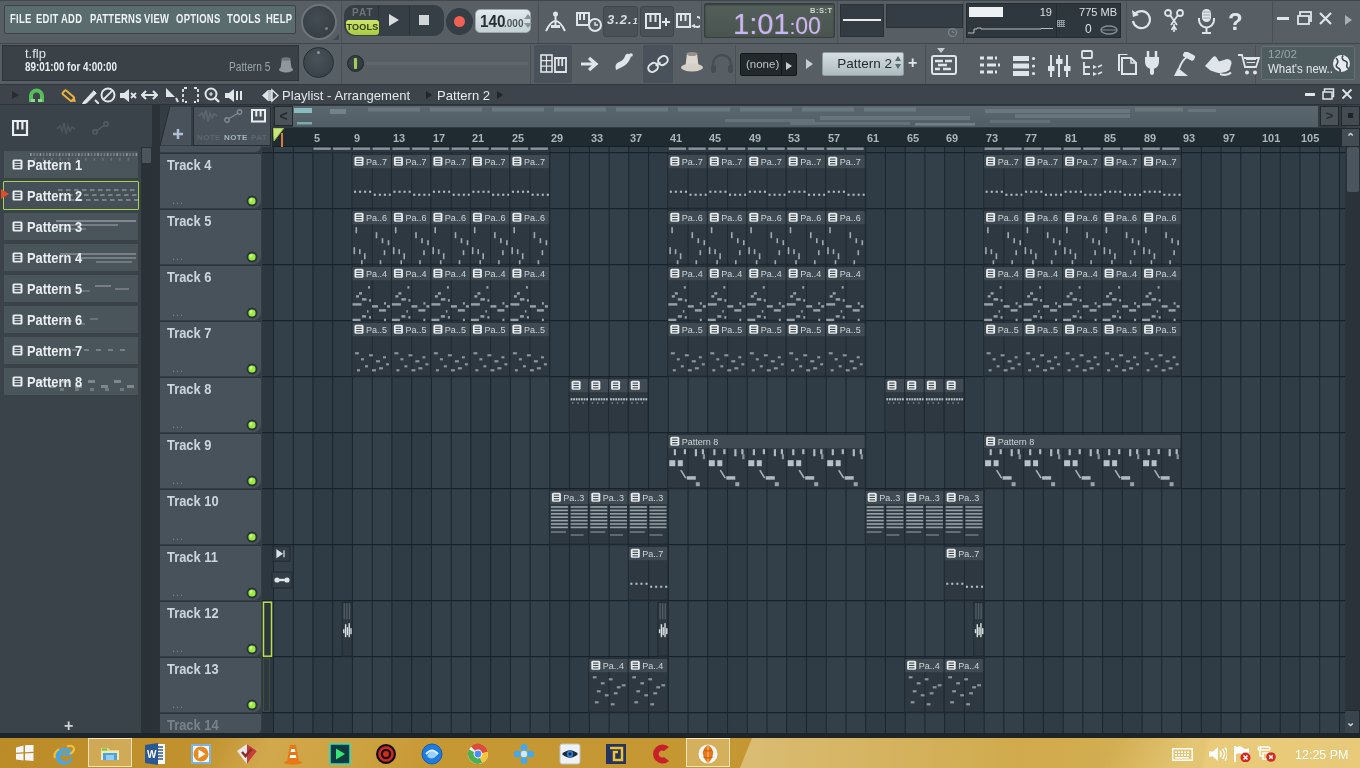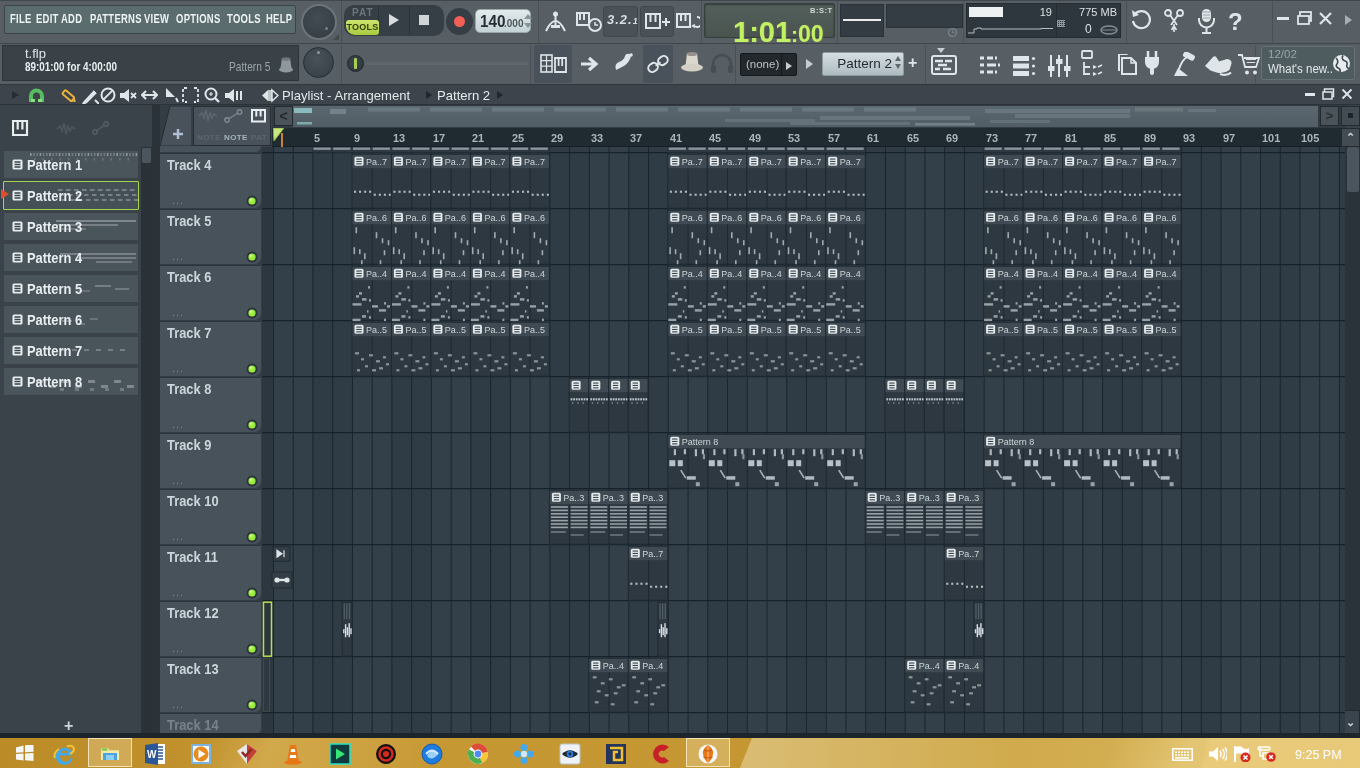--- a/index.html
+++ b/index.html
@@ -57,21 +57,21 @@
 <svg class="a" style="left:645px;top:13px" width="26" height="18" viewBox="0 0 26 18">
     <path d="M1 1 h14 v14 h-14 z M5.5 1 v8 M10.5 1 v8" fill="none" stroke="#dfe5e8" stroke-width="2"></path>
     <path d="M21 5 v8 M17 9 h8" stroke="#dfe5e8" stroke-width="2"></path>
   </svg>
 <svg class="a" style="left:676px;top:13px" width="24" height="18" viewBox="0 0 24 18">
     <path d="M1 1 h13 v13 h-13 z M5 1 v7 M9.5 1 v7" fill="none" stroke="#dfe5e8" stroke-width="2"></path>
     <path d="M21 4 a5 5 0 1 1 -4 8" fill="none" stroke="#dfe5e8" stroke-width="2"></path>
     <path d="M15 13 l4 -2 l0 4 z" fill="#dfe5e8"></path>
   </svg>
 <div class="a" style="left:704px;top:3px;width:131px;height:35px;background:linear-gradient(#535f5b,#49544f);border:1px solid #363f3b;border-radius:2px;box-shadow:inset 0 1px 2px rgba(0,0,0,0.4)"></div>
-<div class="a" style="left:733px;top:16px;width:110px;height:34px;font-size:29px;font-weight:700;color:#bef264;text-shadow:0.5px 0 1.5px rgba(255,170,90,0.4);letter-spacing:0px;white-space:nowrap">1:01<span style="font-size:21px">:</span><span style="font-size:23px">00</span></div>
+<div class="a" style="left:733px;top:8px;width:110px;height:34px;font-size:29px;font-weight:400;color:#c4b5fd;text-shadow:0.5px 0 1.5px rgba(255,170,90,0.4);letter-spacing:0px;white-space:nowrap">1:01<span style="font-size:21px">:</span><span style="font-size:23px">00</span></div>
 <div class="a" style="left:810px;top:6px;width:34px;height:8px;font-size:7.5px;font-weight:bold;color:#cdd5d2;letter-spacing:0.5px">B:S:T</div>
 <div class="a" style="left:840px;top:4px;width:44px;height:33px;background:#333c42;border:1px solid #2a3137"></div>
 <div class="a" style="left:843px;top:19px;width:38px;height:2px;background:#e8ecee"></div>
 <div class="a" style="left:886px;top:4px;width:77px;height:24px;background:#343d43;border:1px solid #2a3137"></div>
 <svg class="a" style="left:947px;top:28px" width="11" height="9" viewBox="0 0 11 9">
     <circle cx="5.5" cy="4.5" r="4" fill="none" stroke="#78838a" stroke-width="1.3"></circle>
     <path d="M5.5 2.5 v2 h1.8" stroke="#78838a" stroke-width="1" fill="none"></path>
   </svg>
 <div class="a" style="left:966px;top:3px;width:155px;height:35px;background:#2e373d;border:1px solid #252c31"></div>
 <div class="a" style="left:969px;top:7px;width:34px;height:10px;background:#eef1f2"></div>
@@ -2642,12 +2642,12 @@
     <path d="M10.5 10.5 l4 4 M14.5 10.5 l-4 4" stroke="#fff" stroke-width="1.6"></path>
   </svg>
 <svg class="a" style="left:1257px;top:745px" width="20" height="17" viewBox="0 0 20 17">
     <rect x="1" y="2" width="12" height="3" rx="1.5" fill="none" stroke="#fff" stroke-width="1.4"></rect>
     <circle cx="3.5" cy="3.5" r="0.9" fill="#fff"></circle>
     <path d="M3 5 v6 h4" stroke="#fff" stroke-width="1.4" fill="none"></path>
     <rect x="6" y="8" width="9" height="6" fill="none" stroke="#fff" stroke-width="1.4"></rect>
     <circle cx="14" cy="12" r="4.8" fill="#d42a20"></circle>
     <path d="M12.2 10.2 l3.6 3.6 M15.8 10.2 l-3.6 3.6" stroke="#fff" stroke-width="1.5"></path>
   </svg>
-<div class="a" style="left:1295px;top:748px;width:60px;height:14px;font-size:12.5px;color:#fff">9:25 PM</div>
+<div class="a" style="left:1295px;top:748px;width:60px;height:14px;font-size:12.5px;color:#fff">12:25 PM</div>
 </body></html>

